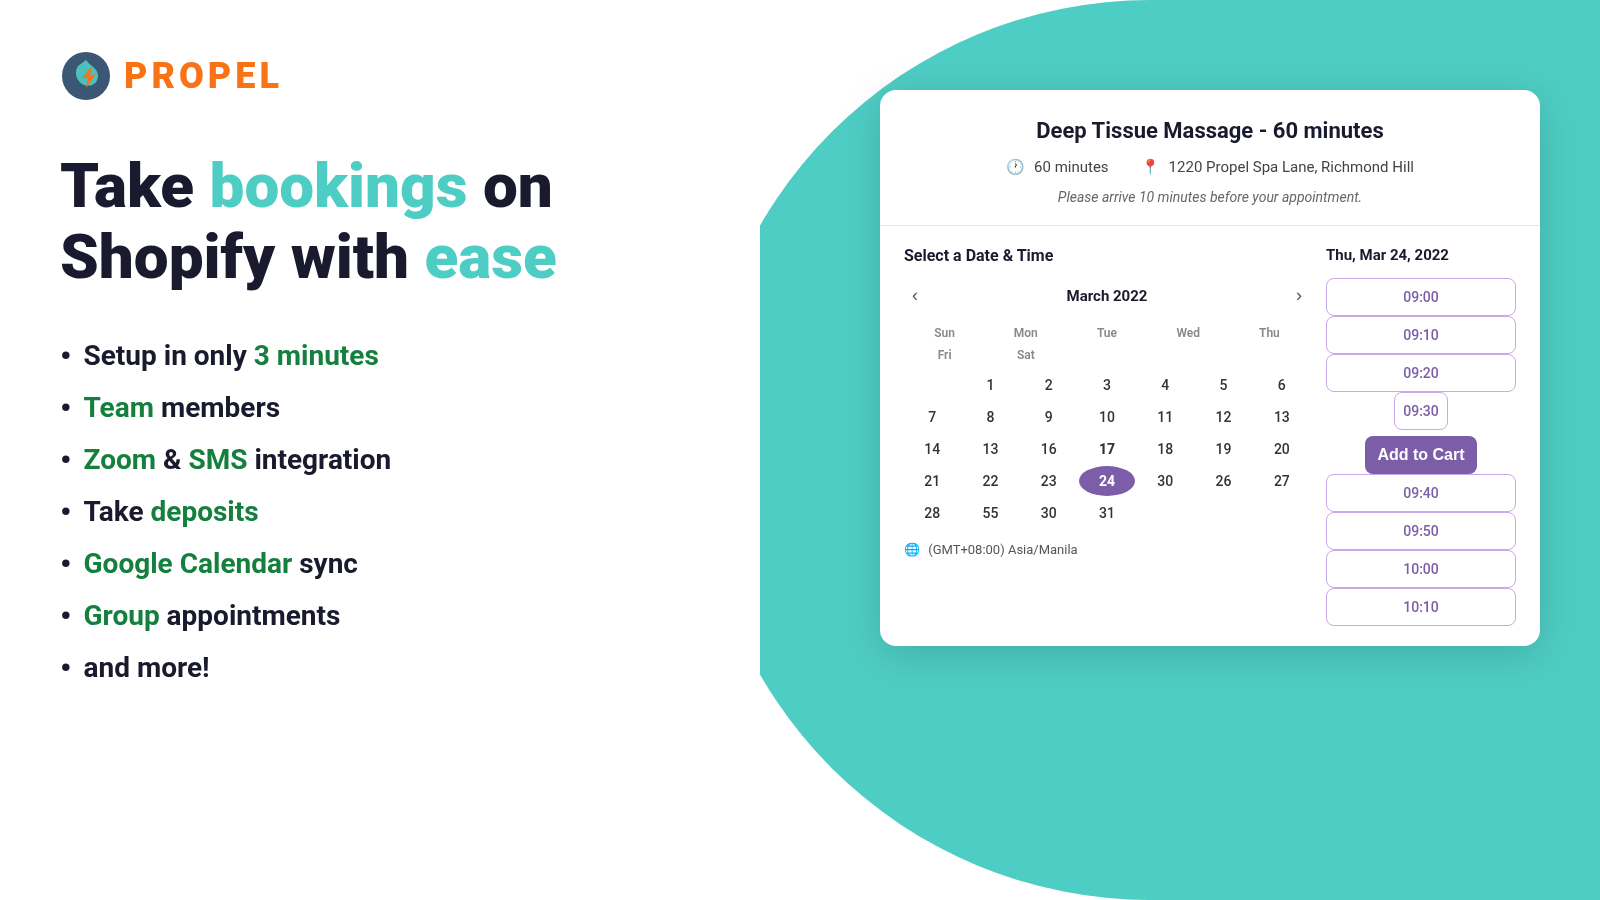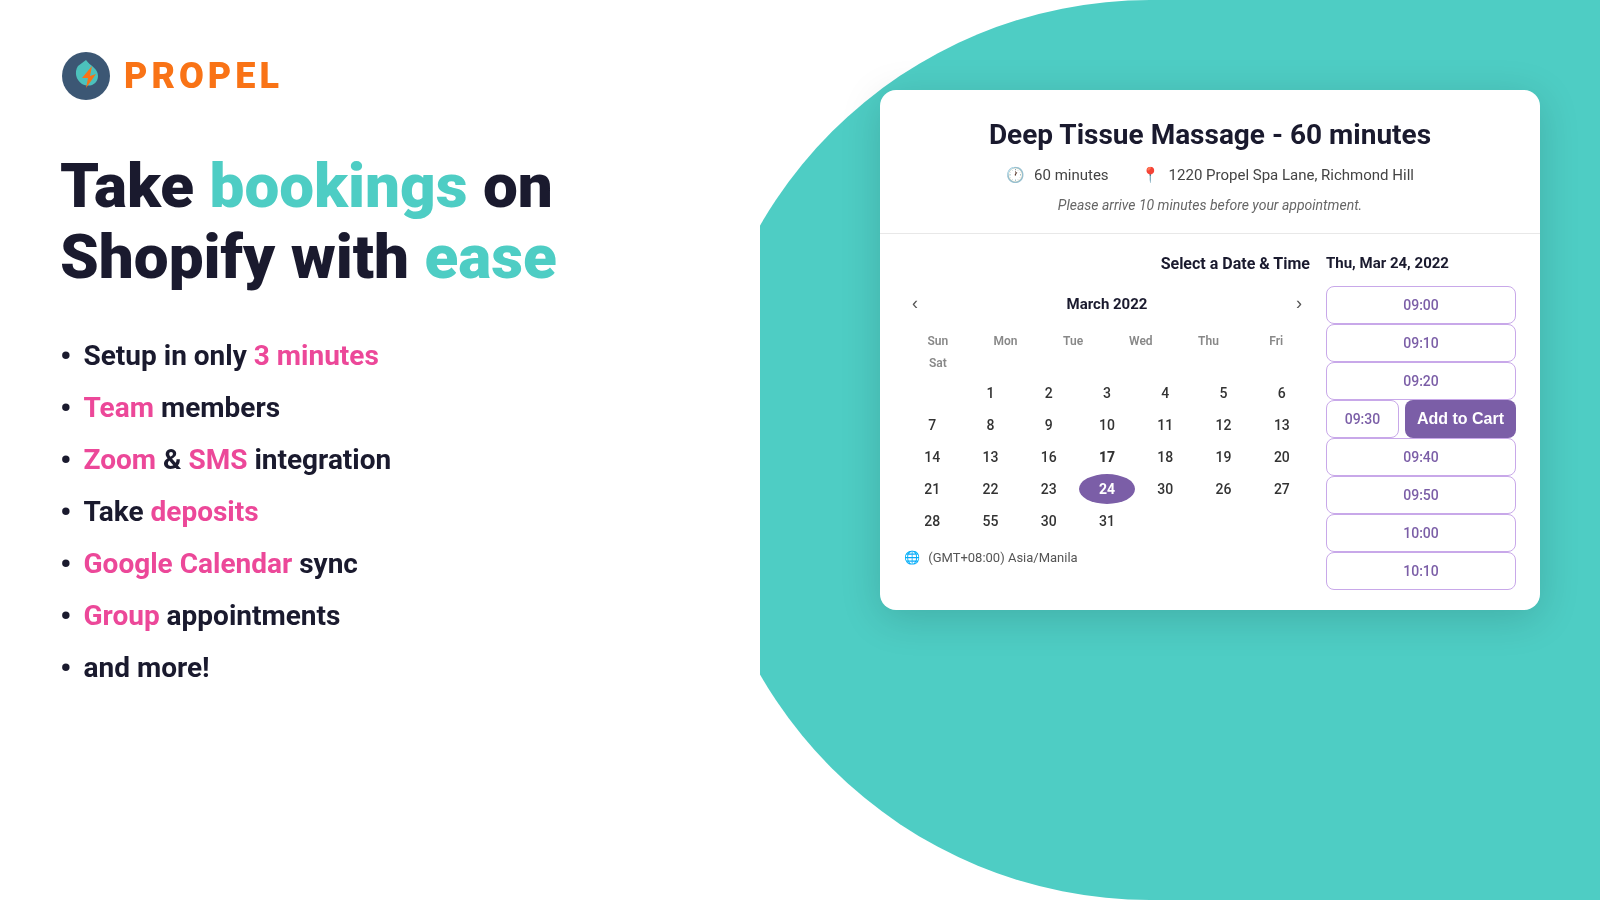--- a/index.html
+++ b/index.html
@@ -82,21 +82,21 @@
       gap: 12px;
     }
 
     .feature-list li::before {
       content: "•";
       font-size: 32px;
       color: #1a1a2e;
     }
 
     .feature-list li .accent {
-      color: #ec4899;
+      color: #15803d;
       text-align: right;
     }
 
     
     .booking-widget {
       position: absolute;
       top: 90px;
       right: 60px;
       width: 660px;
       background: #ffffff;
@@ -106,21 +106,21 @@
       overflow: hidden;
     }
 
     .widget-header {
       padding: 28px 32px 20px;
       border-bottom: 1px solid #e8e8e8;
       text-align: center;
     }
 
     .widget-title {
-      font-size: 28px;
+      font-size: 22px;
       font-weight: 700;
       color: #1a1a2e;
       margin-bottom: 14px;
     }
 
     .widget-meta {
       display: flex;
       justify-content: center;
       gap: 32px;
       margin-bottom: 12px;
@@ -157,21 +157,21 @@
     
     .calendar-section {
       flex: 1;
       min-width: 0;
     }
 
     .calendar-header-label {
       font-size: 16px;
       font-weight: 700;
       color: #1a1a2e;
-      text-align: right;
+      text-align: left;
       margin-bottom: 16px;
     }
 
     .calendar-nav {
       display: flex;
       align-items: center;
       justify-content: space-between;
       margin-bottom: 12px;
     }
 
@@ -190,21 +190,21 @@
       font-weight: 700;
       color: #1a1a2e;
     }
 
     .calendar-grid {
       width: 100%;
     }
 
     .cal-days-header {
       display: grid;
-      grid-template-columns: repeat(6, 1fr);
+      grid-template-columns: repeat(5, 1fr);
       text-align: center;
       margin-bottom: 4px;
     }
 
     .cal-day-name {
       font-size: 12px;
       color: #888;
       font-weight: 600;
       padding: 4px 0;
     }
@@ -275,20 +275,21 @@
       color: #7b5ea7;
       cursor: pointer;
       background: #fff;
       font-weight: 500;
     }
 
     .time-slot-row {
       display: flex;
       gap: 6px;
       align-items: center;
+      flex-direction: column;
     }
 
     .time-slot-row .time-slot {
       flex: 1;
     }
 
     .add-to-cart-btn {
       background: #7b5ea7;
       color: #fff;
       border: none;

